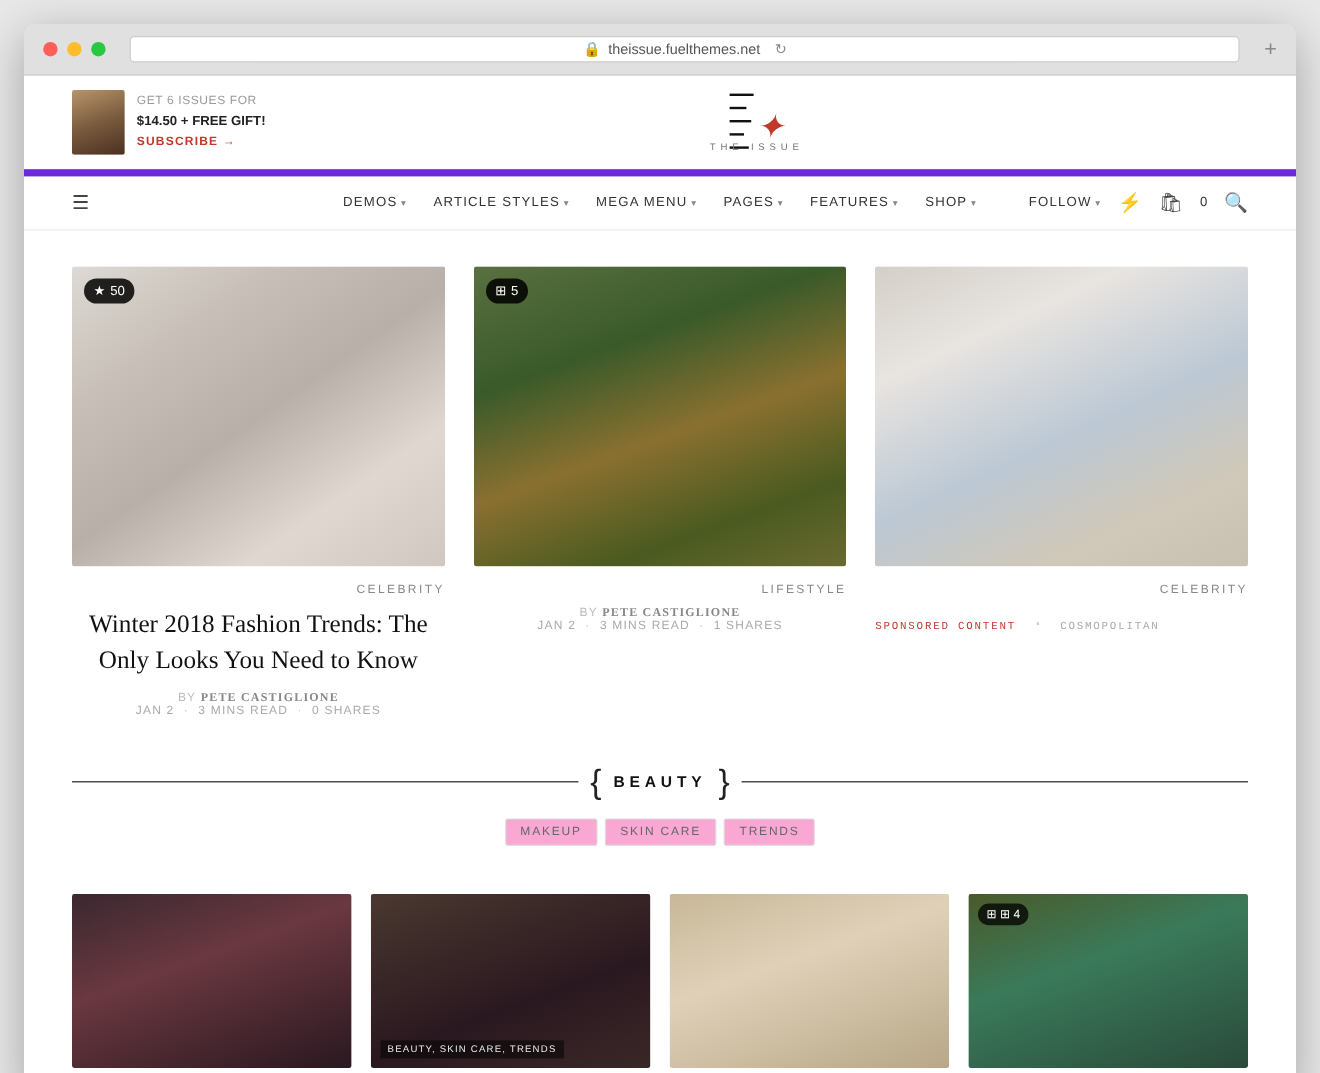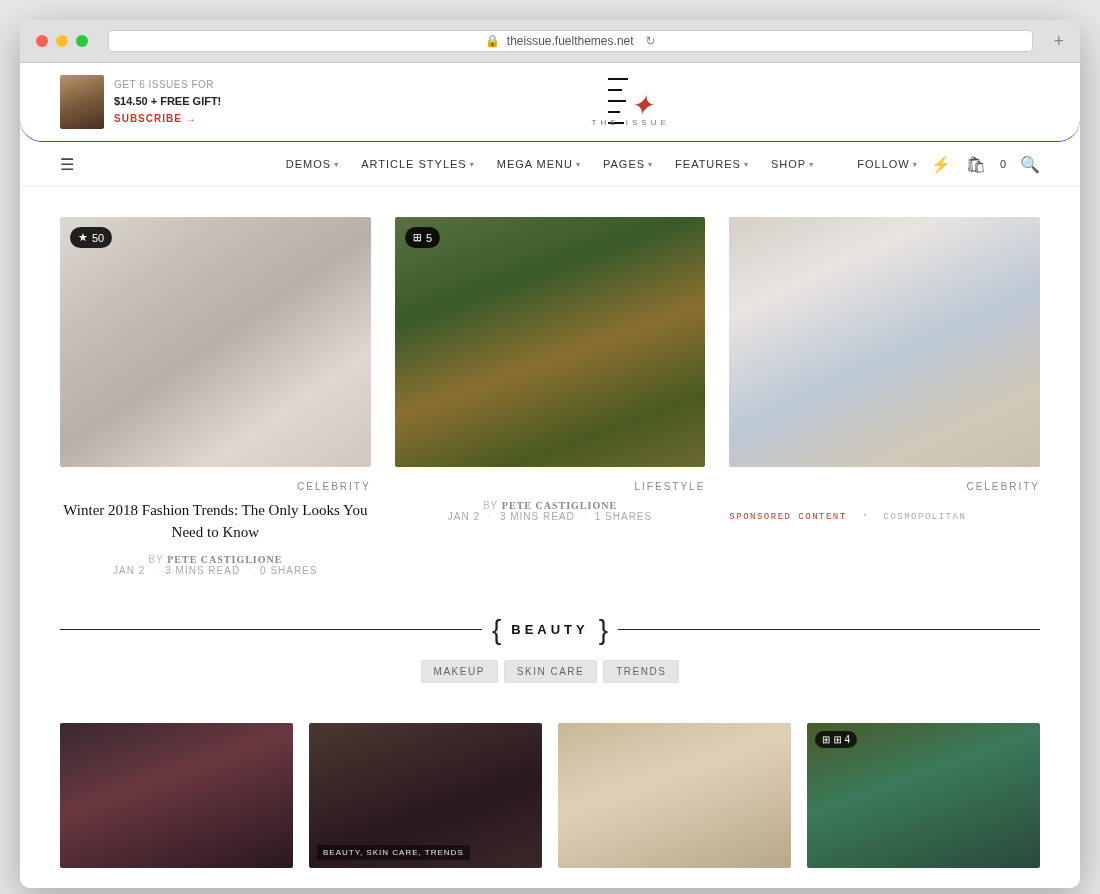--- a/index.html
+++ b/index.html
@@ -64,22 +64,21 @@
     
     .site-wrapper {
       background: white;
     }
 
     
     .top-bar {
       display: flex;
       align-items: center;
       padding: 12px 40px;
-      border-bottom: 1px solid #6d28d9;
-      border-radius: 22px;
+      border-bottom: 6px solid #6d28d9;
     }
     .subscription-area {
       display: flex;
       align-items: center;
       gap: 10px;
     }
     .sub-cover {
       width: 44px;
       height: 54px;
       background: linear-gradient(135deg, #c5a882 0%, #8b6e52 100%);
@@ -257,21 +256,21 @@
       text-align: right;
       font-size: 10px;
       letter-spacing: 2px;
       text-transform: uppercase;
       color: #888;
       margin-bottom: 8px;
     }
     .article-title {
       text-align: center;
       font-family: Georgia, 'Times New Roman', serif;
-      font-size: 15px;
+      font-size: 21px;
       font-weight: 400;
       line-height: 1.45;
       color: #111;
       margin-bottom: 10px;
     }
     .article-meta {
       text-align: center;
       font-size: 10px;
       letter-spacing: 1px;
       text-transform: uppercase;
@@ -345,21 +344,21 @@
     }
     .section-tab {
       padding: 5px 12px;
       border: 1px solid #ddd;
       border-radius: 2px;
       font-size: 10px;
       letter-spacing: 1.5px;
       text-transform: uppercase;
       color: #666;
       cursor: pointer;
-      background: #e5e5e5;
+      background: #f9a8d4;
     }
 
     
     .bottom-articles {
       padding: 0 40px 20px;
     }
     .bottom-grid {
       display: grid;
       grid-template-columns: 1fr 1fr 1fr 1fr;
       gap: 16px;

